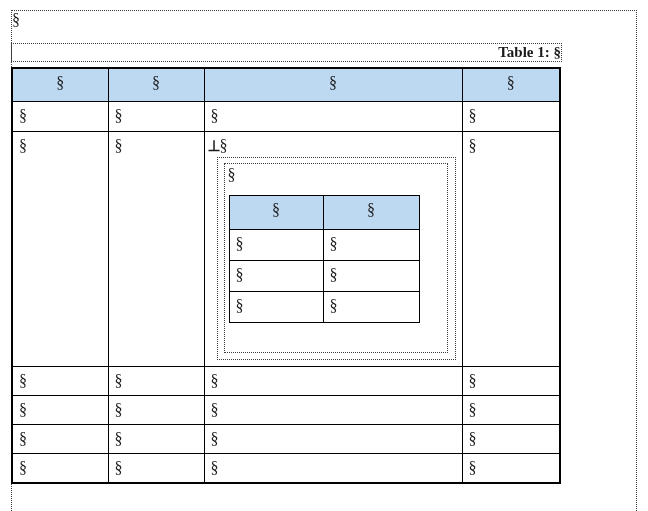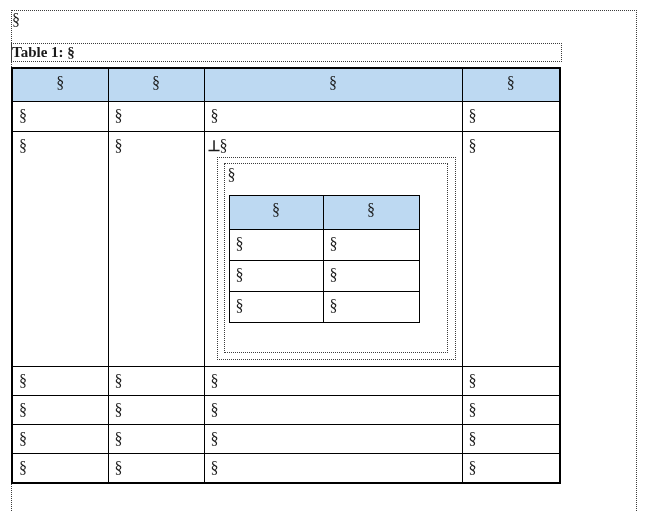--- a/index.html
+++ b/index.html
@@ -27,21 +27,21 @@
     position: absolute;
     left: 12px; top: 11px;
     font-size: 16px; line-height: 17px;
   }
 
   .caption-frame {
     position: absolute;
     left: 11px; top: 43px;
     width: 551px; height: 19px;
     border: 1px dotted var(--boundary-dots, #3c3c3c);
-    text-align: left;
+    text-align: right;
     font-weight: bold;
     font-size: 15px; line-height: 17px;
   }
 
   table.main-table {
     position: absolute;
     left: 11px; top: 67px;
     width: 548px;
     border-collapse: collapse;
     table-layout: fixed;

